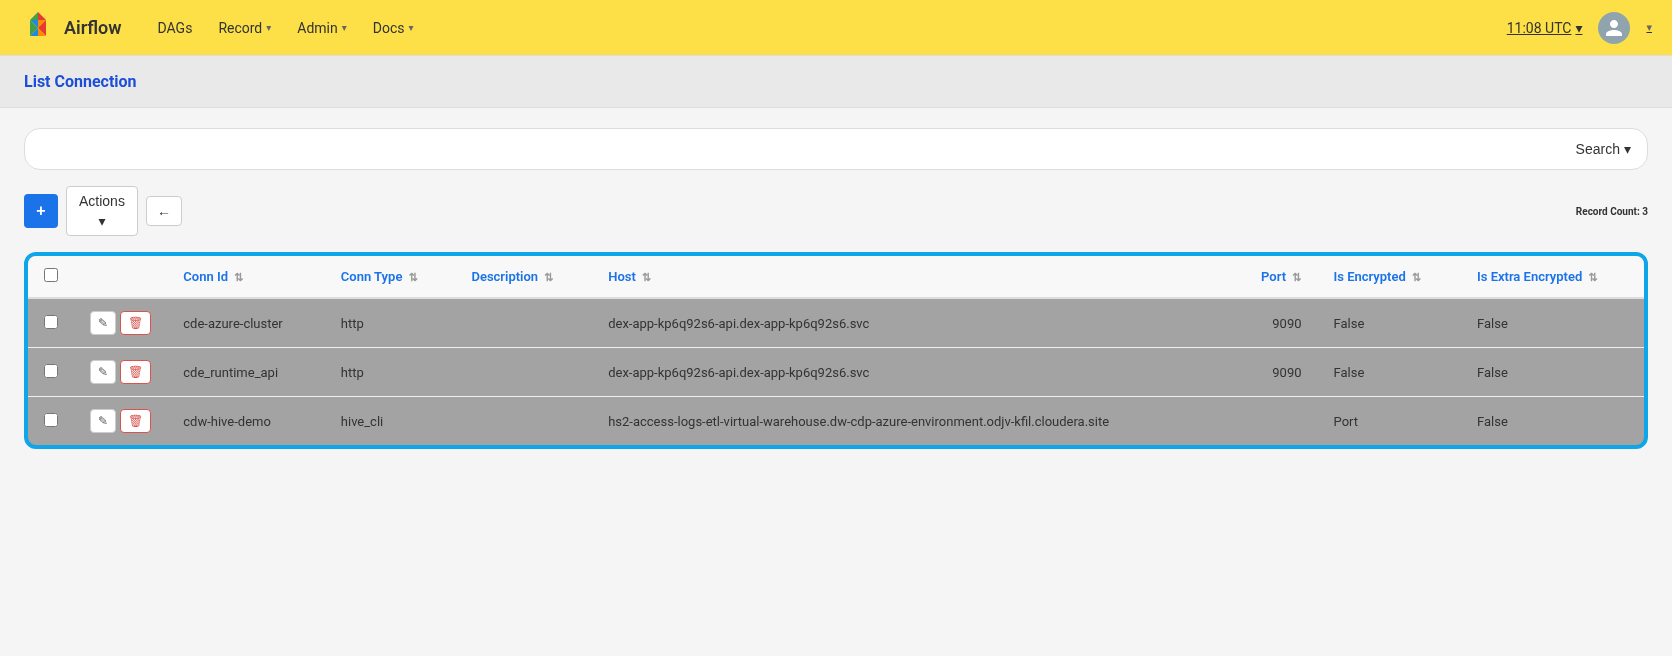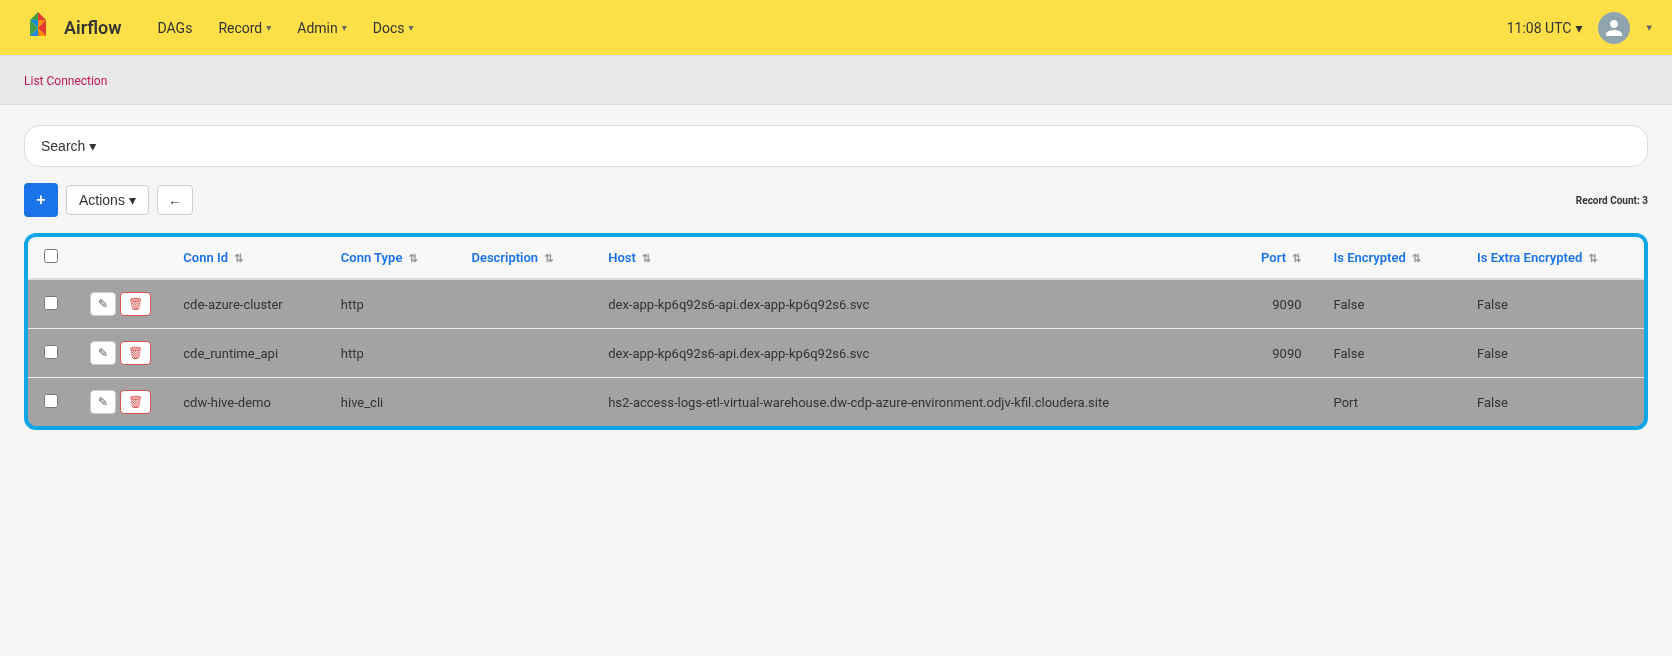--- a/index.html
+++ b/index.html
@@ -43,20 +43,21 @@
       align-items: center;
       gap: 4px;
       border-radius: 4px;
     }
     .nav-chevron { font-size: 10px; color: #666; }
     .navbar-right {
       display: flex;
       align-items: center;
       gap: 16px;
       margin-left: auto;
+      text-decoration: underline;
     }
     .time-display {
       font-size: 14px;
       color: #333;
       display: flex;
       align-items: center;
       gap: 4px;
       cursor: pointer;
     }
     .user-avatar {
@@ -71,40 +72,41 @@
     }
     .user-avatar svg { width: 20px; height: 20px; fill: white; }
 
     
     .page-header {
       background: #e9e9e9;
       padding: 16px 24px;
       border-bottom: 1px solid #ddd;
     }
     .page-title {
-      font-size: 12px;
-      font-weight: 400;
-      color: #be185d;
+      font-size: 16px;
+      font-weight: 700;
+      color: #1d4ed8;
     }
 
     
     .main-content {
       padding: 20px 24px;
       background: #f5f5f5;
     }
 
     
     .search-container {
       background: #fff;
       border: 1px solid #ddd;
       border-radius: 16px;
       padding: 12px 16px;
       margin-bottom: 16px;
       display: flex;
       align-items: center;
+      justify-content: flex-end;
     }
     .search-btn {
       display: flex;
       align-items: center;
       gap: 4px;
       cursor: pointer;
       color: #333;
       font-size: 14px;
       background: none;
       border: none;
@@ -136,20 +138,21 @@
       background: #fff;
       color: #333;
       border: 1px solid #ccc;
       border-radius: 4px;
       padding: 6px 12px;
       cursor: pointer;
       font-size: 14px;
       display: flex;
       align-items: center;
       gap: 4px;
+      flex-direction: column;
     }
     .btn-back {
       background: #fff;
       color: #333;
       border: 1px solid #ccc;
       border-radius: 4px;
       padding: 6px 10px;
       cursor: pointer;
       font-size: 14px;
       display: flex;

